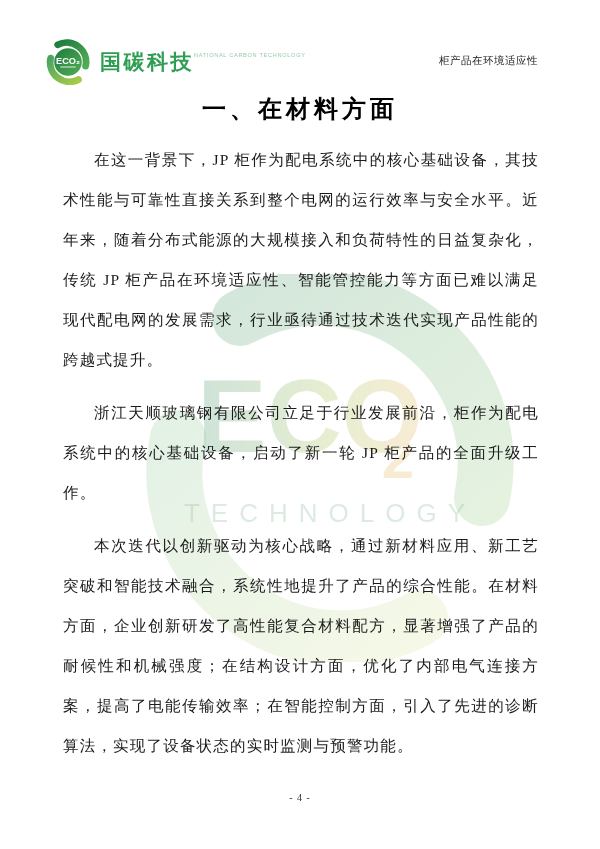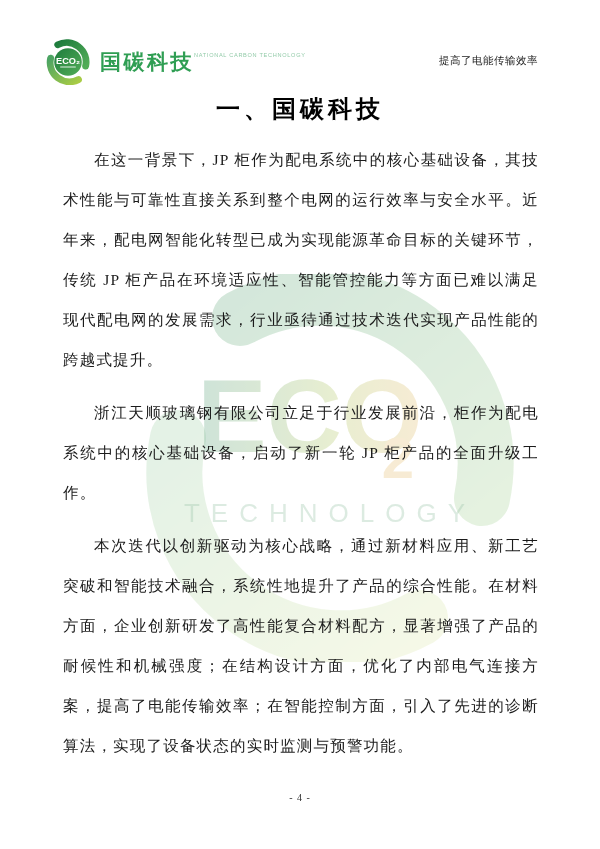--- a/index.html
+++ b/index.html
@@ -76,24 +76,24 @@
         <path d="M 100,45 A 152,152 0 0 1 318,212" fill="none" stroke="url(#gDark)" stroke-width="54" stroke-linecap="round"></path>
         <path d="M 262,318 A 152,152 0 0 1 44,150" fill="none" stroke="url(#gLight)" stroke-width="54" stroke-linecap="round"></path>
         <text x="180" y="196" text-anchor="middle" font-family="Liberation Sans, DejaVu Sans, sans-serif" font-size="72" font-weight="bold" fill="#ffffff">ECO₂</text>
         <rect x="118" y="216" width="124" height="7" rx="3" fill="#ffffff" opacity="0.85"></rect>
       </svg>
       <div class="logo-text">
         <span class="logo-cn">国碳科技</span>
         <span class="logo-en">NATIONAL CARBON TECHNOLOGY</span>
       </div>
     </div>
-    <span class="doc-label">提高了电能传输效率</span>
+    <span class="doc-label">柜产品在环境适应性</span>
   </div>
 
-  <h1 class="title">一、国碳科技</h1>
+  <h1 class="title">一、在材料方面</h1>
 
   <svg class="watermark" viewBox="0 0 388 388" aria-hidden="true">
     <defs>
       <linearGradient id="wgDark" x1="0" y1="0" x2="1" y2="1">
         <stop offset="0" stop-color="#2e8c4e"></stop>
         <stop offset="1" stop-color="#7fbf6a"></stop>
       </linearGradient>
       <linearGradient id="wgLight" x1="1" y1="1" x2="0" y2="0">
         <stop offset="0" stop-color="#cfe08a"></stop>
         <stop offset="1" stop-color="#7bbf85"></stop>
@@ -109,21 +109,21 @@
       <path d="M 284,344 A 166,166 0 0 1 42,164" fill="none" stroke="url(#wgLight)" stroke-width="56" stroke-linecap="round"></path>
     </g>
     <g opacity="0.34">
       <text x="96" y="178" text-anchor="middle" font-family="Liberation Sans, DejaVu Sans, sans-serif" font-size="104" font-weight="bold" fill="url(#wgText)" transform="translate(78,0)">ECO</text>
       <text x="262" y="204" text-anchor="middle" font-family="Liberation Sans, DejaVu Sans, sans-serif" font-size="58" font-weight="bold" fill="#e9c783">2</text>
       <text x="194" y="248" text-anchor="middle" font-family="Liberation Sans, DejaVu Sans, sans-serif" font-size="26" letter-spacing="11" fill="#9cc5aa">TECHNOLOGY</text>
     </g>
   </svg>
 
   <div class="content">
-    <p>在这一背景下，JP 柜作为配电系统中的核心基础设备，其技术性能与可靠性直接关系到整个电网的运行效率与安全水平。近年来，配电网智能化转型已成为实现能源革命目标的关键环节，传统 JP 柜产品在环境适应性、智能管控能力等方面已难以满足现代配电网的发展需求，行业亟待通过技术迭代实现产品性能的跨越式提升。</p>
+    <p>在这一背景下，JP 柜作为配电系统中的核心基础设备，其技术性能与可靠性直接关系到整个电网的运行效率与安全水平。近年来，随着分布式能源的大规模接入和负荷特性的日益复杂化，传统 JP 柜产品在环境适应性、智能管控能力等方面已难以满足现代配电网的发展需求，行业亟待通过技术迭代实现产品性能的跨越式提升。</p>
     <p>浙江天顺玻璃钢有限公司立足于行业发展前沿，柜作为配电系统中的核心基础设备，启动了新一轮 JP 柜产品的全面升级工作。</p>
     <p>本次迭代以创新驱动为核心战略，通过新材料应用、新工艺突破和智能技术融合，系统性地提升了产品的综合性能。在材料方面，企业创新研发了高性能复合材料配方，显著增强了产品的耐候性和机械强度；在结构设计方面，优化了内部电气连接方案，提高了电能传输效率；在智能控制方面，引入了先进的诊断算法，实现了设备状态的实时监测与预警功能。</p>
   </div>
 
   <div class="footer">
     <span>- 4 -</span>
   </div>
 
 </div>
 

